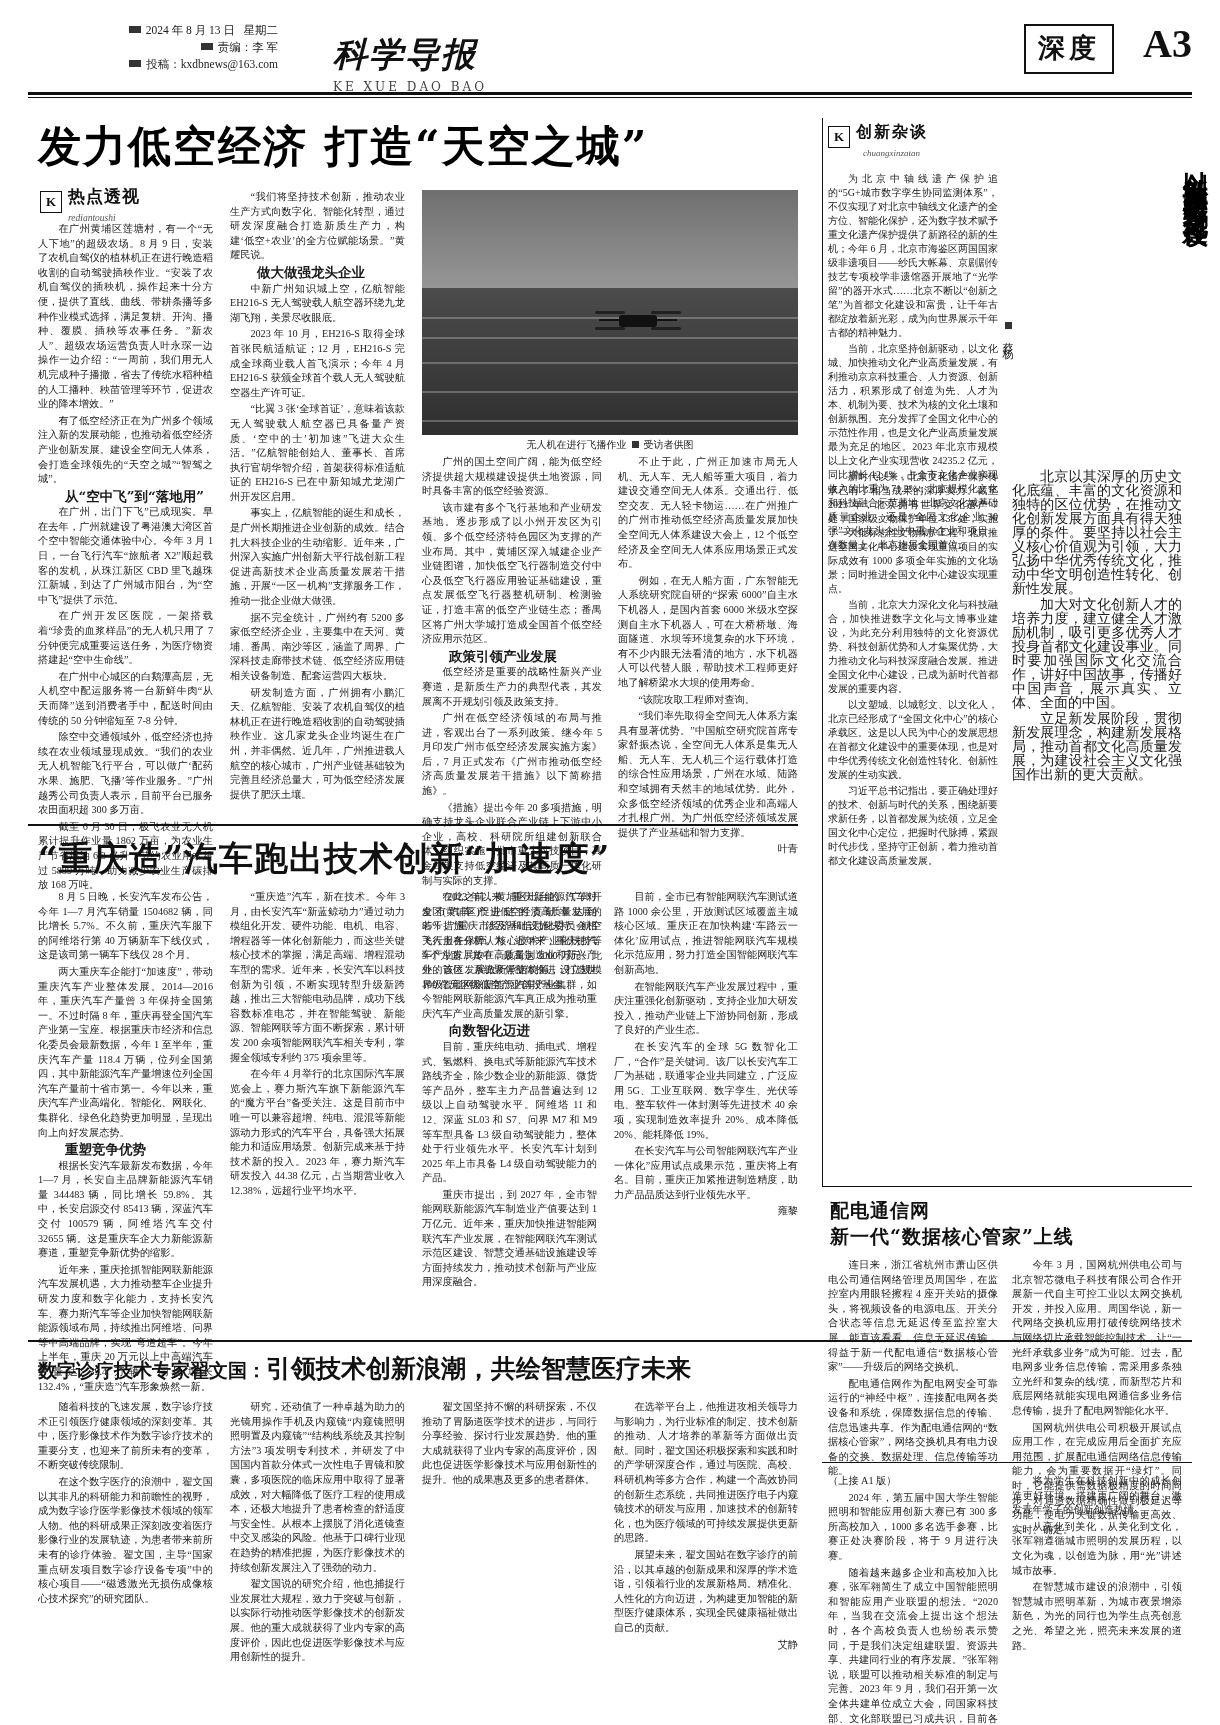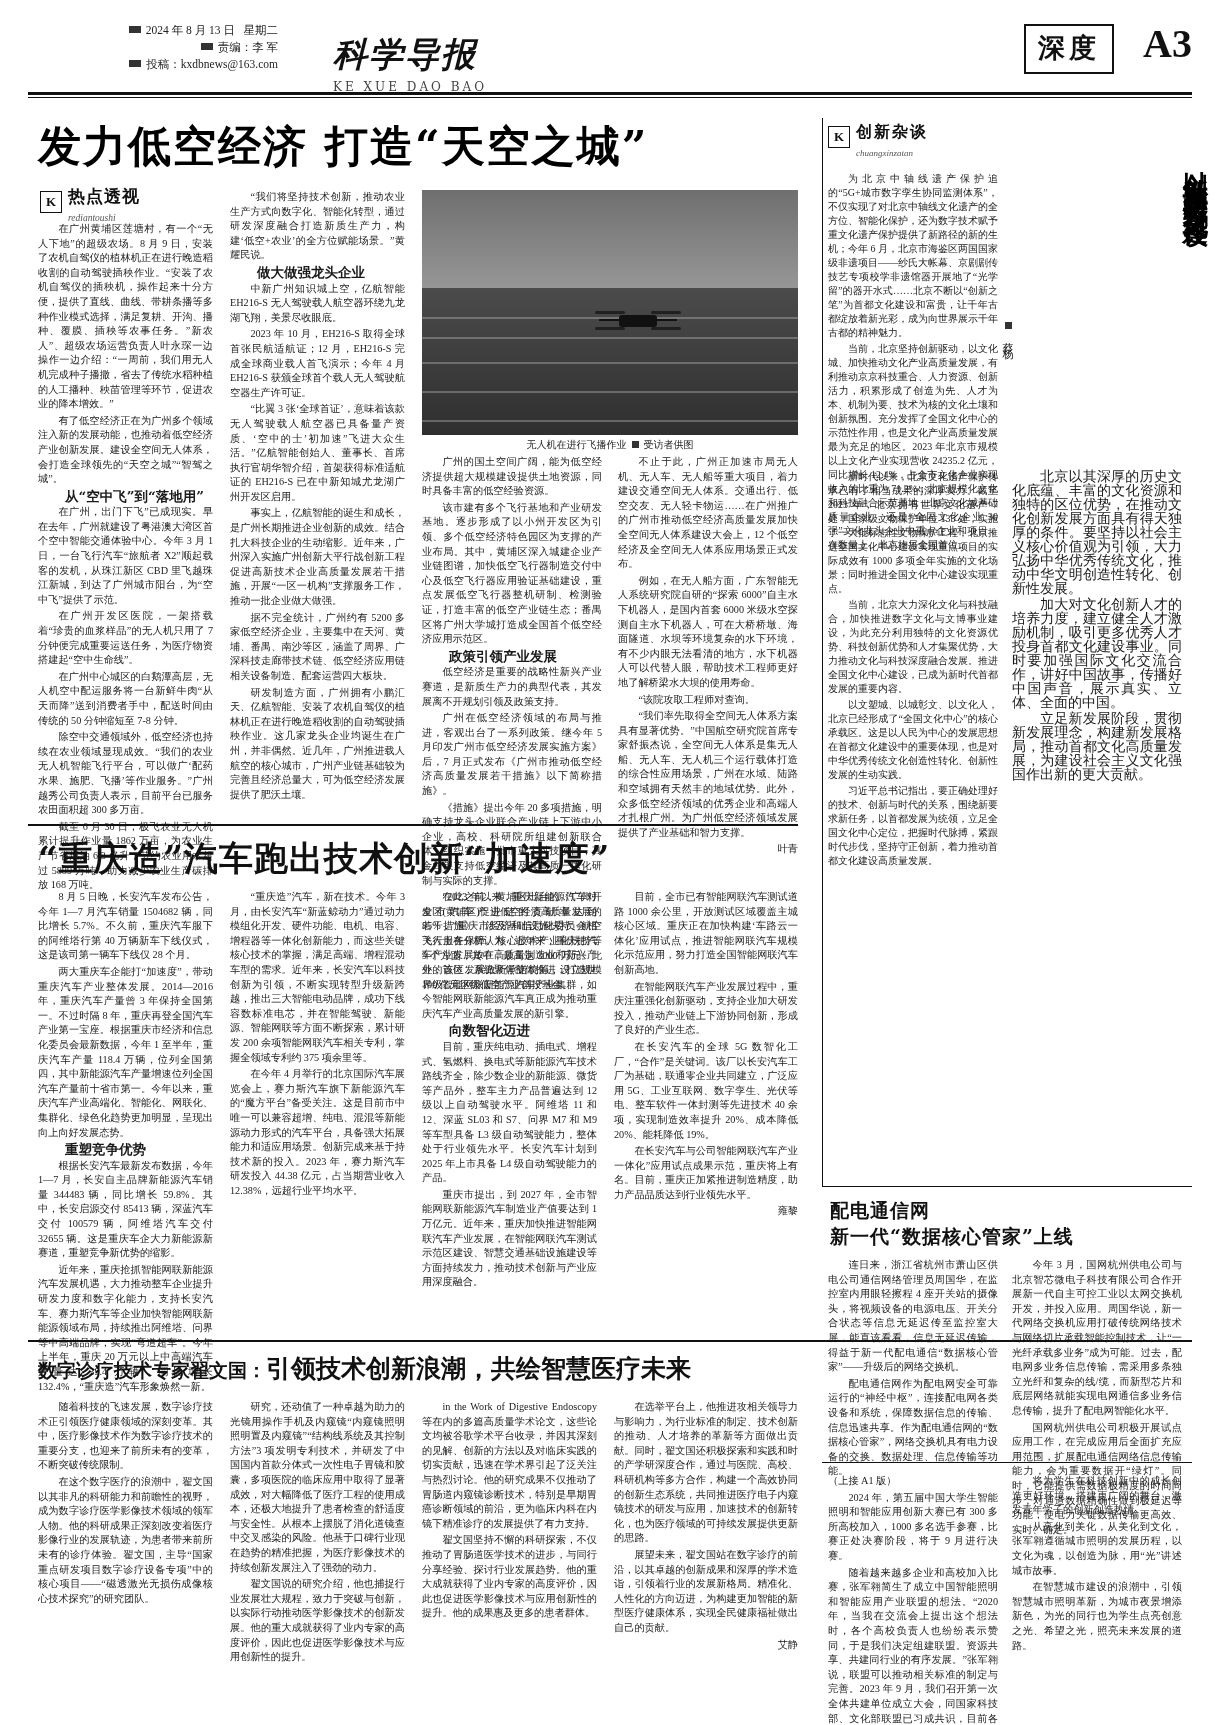--- a/index.html
+++ b/index.html
@@ -123,21 +123,21 @@
 
   
   .rail{
     position:absolute;left:822px;top:118px;width:370px;height:1068px;
     border-left:1px solid #111;padding-left:0;
   }
   .rail-head{
     position:absolute;left:828px;top:122px;width:180px;
   }
   .rail-head .cn{font-size:16px;font-weight:bold;letter-spacing:2px;}
-  .rail-head .py{display:block;margin-left:28px;font-size:9px;color:#555;font-style:italic;}
+  .rail-head .py{display:block;margin-left:35px;font-size:9px;color:#555;font-style:italic;}
 
   .vtitle{
     position:absolute;right:8px;top:150px;
     writing-mode:vertical-rl;
     font-size:25px;font-weight:bold;letter-spacing:4px;
     font-family:"DejaVu Serif",serif;
     height:430px;
     color:#000;
   }
   #r1{left:828px;top:172px;width:170px;height:290px;font-size:10px;line-height:14px;}
@@ -357,21 +357,20 @@
 
   <div class="col" id="e1">
     <p>随着科技的飞速发展，数字诊疗技术正引领医疗健康领域的深刻变革。其中，医疗影像技术作为数字诊疗技术的重要分支，也迎来了前所未有的变革，不断突破传统限制。</p>
     <p>在这个数字医疗的浪潮中，翟文国以其非凡的科研能力和前瞻性的视野，成为数字诊疗医学影像技术领域的领军人物。他的科研成果正深刻改变着医疗影像行业的发展轨迹，为患者带来前所未有的诊疗体验。翟文国，主导“国家重点研发项目数字诊疗设备专项”中的核心项目——“磁透激光无损伤成像核心技术探究”的研究团队。</p>
   </div>
   <div class="col" id="e2">
     <p>研究，还动值了一种卓越为助力的光镜用操作手机及内窥镜“内窥镜照明照明置及内窥镜”“结构线系统及其控制方法”3 项发明专利技术，并研发了中国国内首款分体式一次性电子胃镜和胶囊，多项医院的临床应用中取得了显著成效，对大幅降低了医疗工程的使用成本，还极大地提升了患者检查的舒适度与安全性。从根本上摆脱了消化道镜查中交叉感染的风险。他基于口碑行业现在趋势的精准把握，为医疗影像技术的持续创新发展注入了强劲的动力。</p>
     <p>翟文国说的研究介绍，他也捕捉行业发展壮大规程，致力于突破与创新，以实际行动推动医学影像技术的创新发展。他的重大成就获得了业内专家的高度评价，因此也促进医学影像技术与应用创新性的提升。</p>
   </div>
   <div class="col" id="e3">
-    <p>in the Work of Digestive Endoscopy 等在内的多篇高质量学术论文，这些论文均被谷歌学术平台收录，并因其深刻的见解、创新的方法以及对临床实践的切实贡献，迅速在学术界引起了泛关注与热烈讨论。他的研究成果不仅推动了胃肠道内窥镜诊断技术，特别是早期胃癌诊断领域的前沿，更为临床内科在内镜下精准诊疗的发展提供了有力支持。</p>
     <p>翟文国坚持不懈的科研探索，不仅推动了胃肠道医学技术的进步，与同行分享经验、探讨行业发展趋势。他的重大成就获得了业内专家的高度评价，因此也促进医学影像技术与应用创新性的提升。他的成果惠及更多的患者群体。</p>
   </div>
   <div class="col" id="e4">
     <p>在选举平台上，他推进攻相关领导力与影响力，为行业标准的制定、技术创新的推动、人才培养的革新等方面做出贡献。同时，翟文国还积极探索和实践和时的产学研深度合作，通过与医院、高校、科研机构等多方合作，构建一个高效协同的创新生态系统，共同推进医疗电子内窥镜技术的研发与应用，加速技术的创新转化，也为医疗领域的可持续发展提供更新的思路。</p>
     <p>展望未来，翟文国站在数字诊疗的前沿，以其卓越的创新成果和深厚的学术造诣，引领着行业的发展新格局。精准化、人性化的方向迈进，为构建更加智能的新型医疗健康体系，实现全民健康福祉做出自己的贡献。</p>
     <p class="signoff">艾静</p>
   </div>
 
 </div>
 

